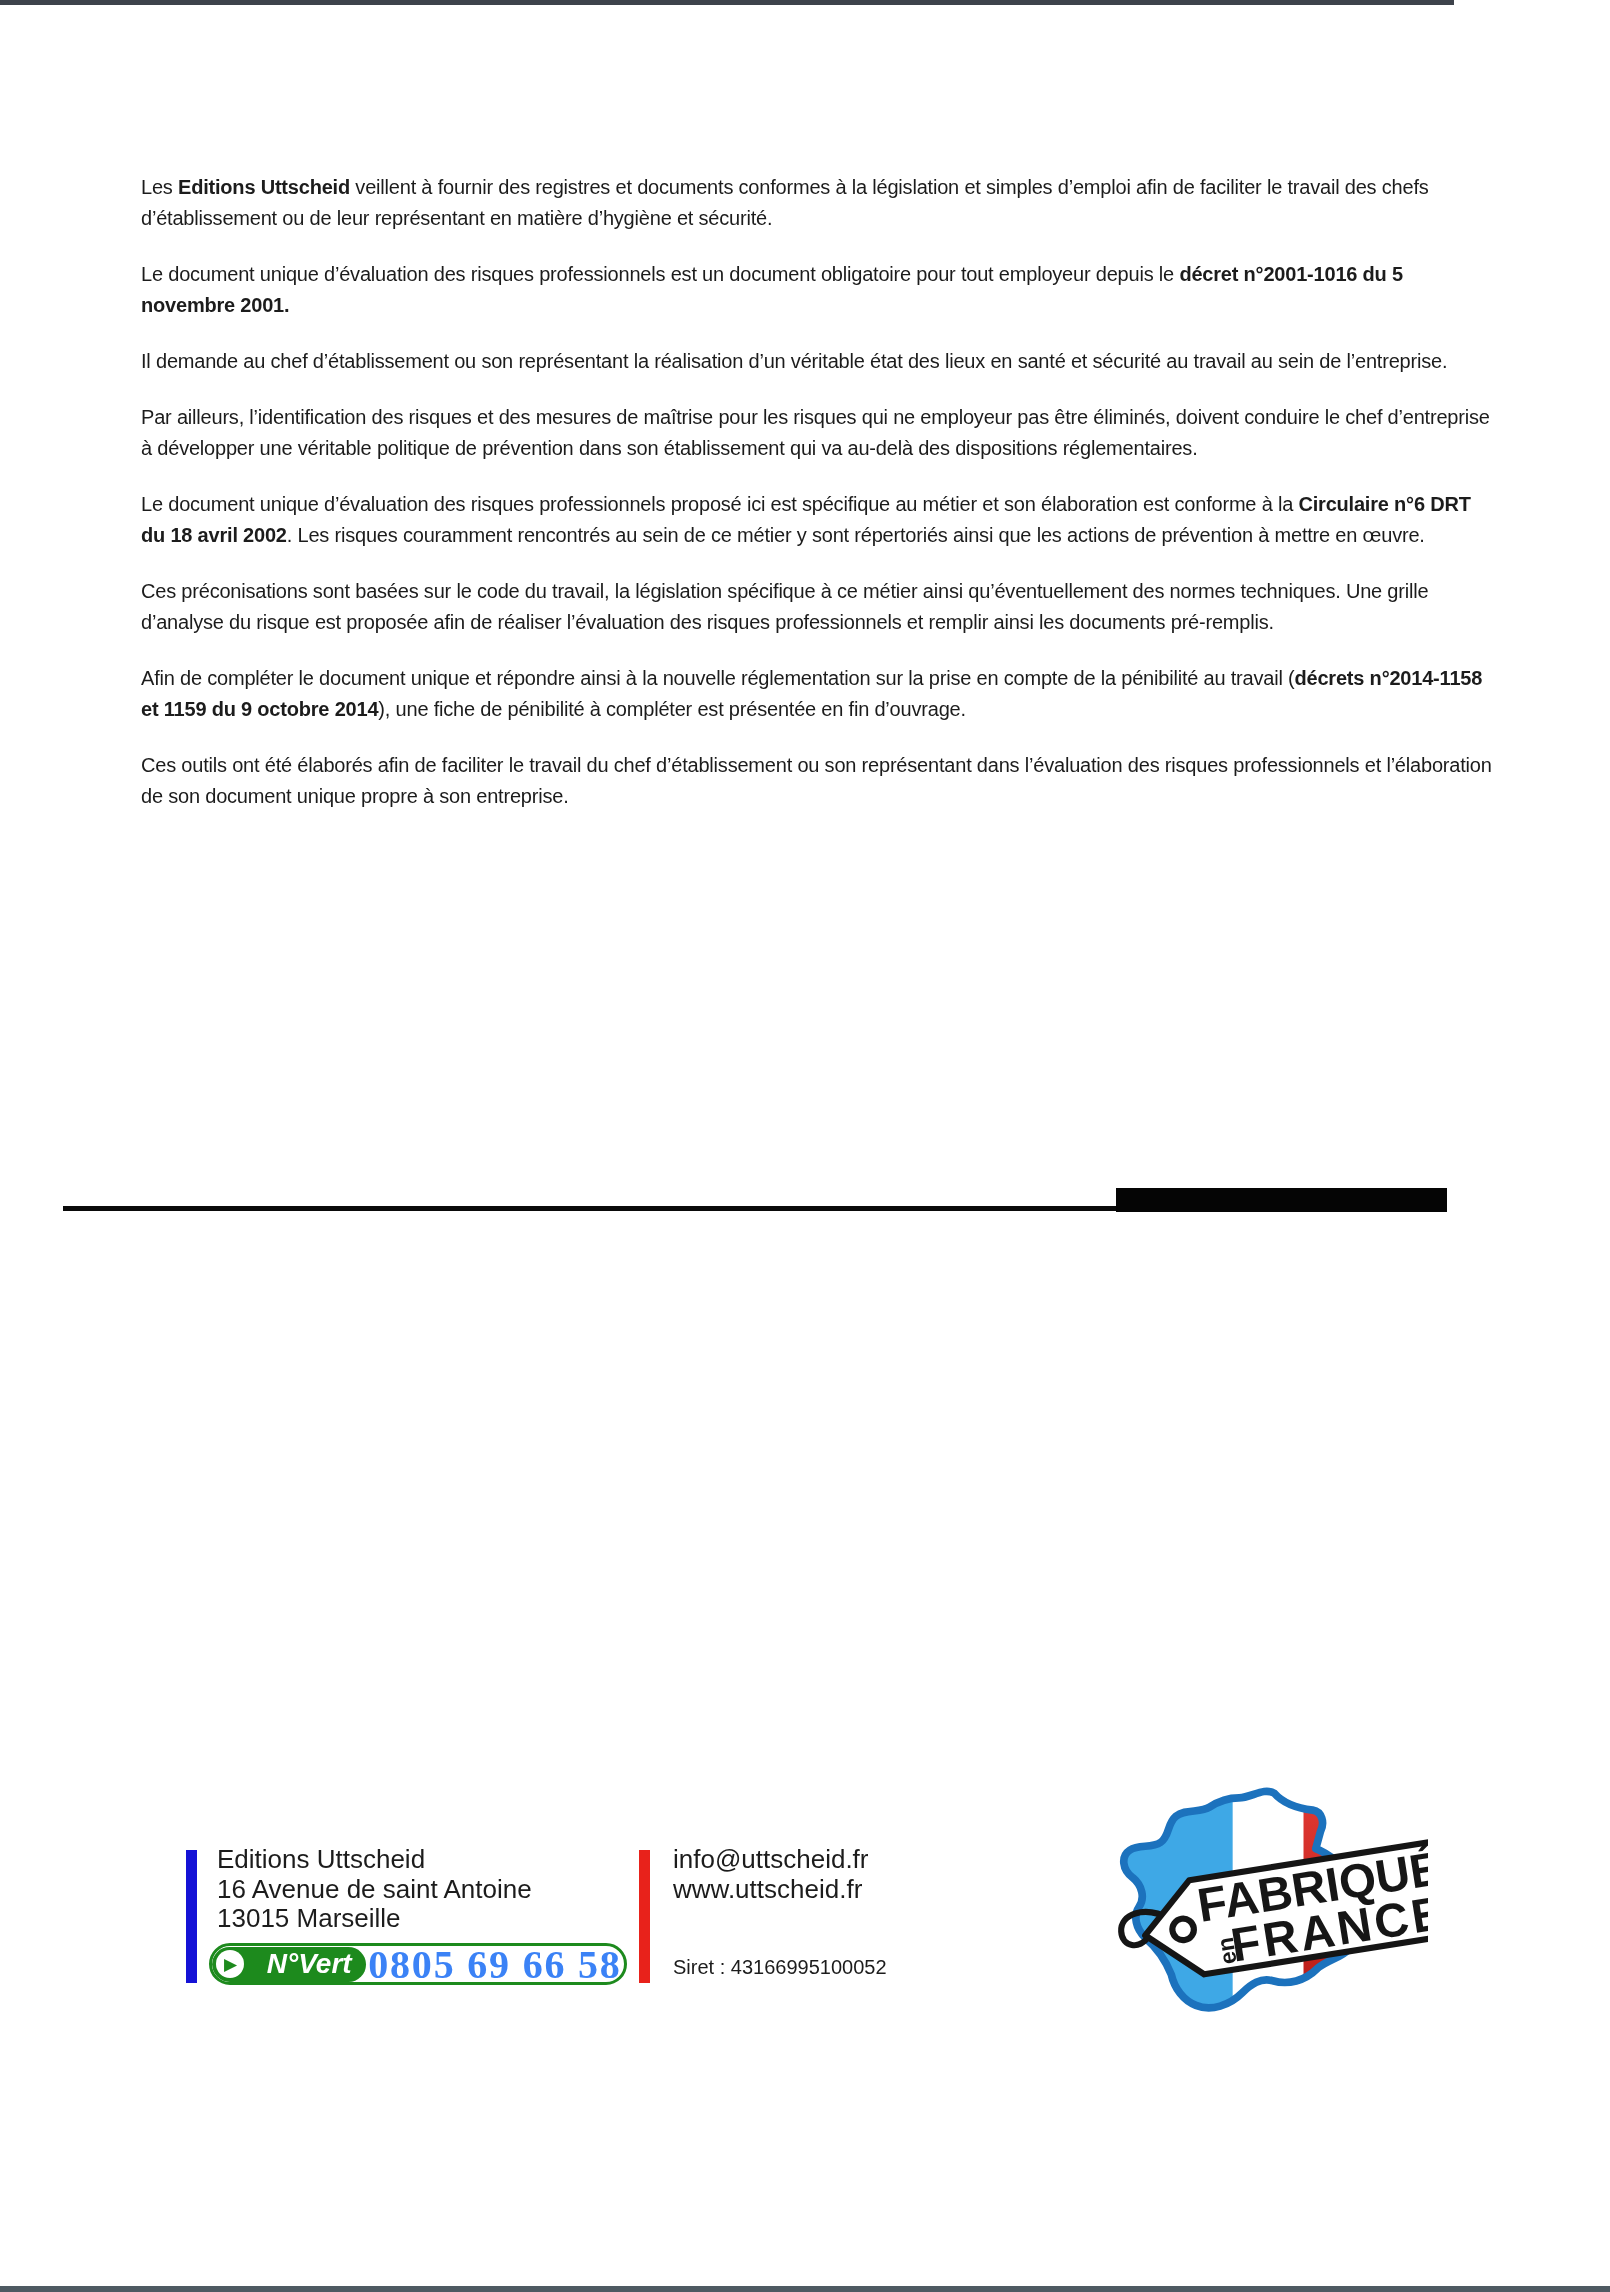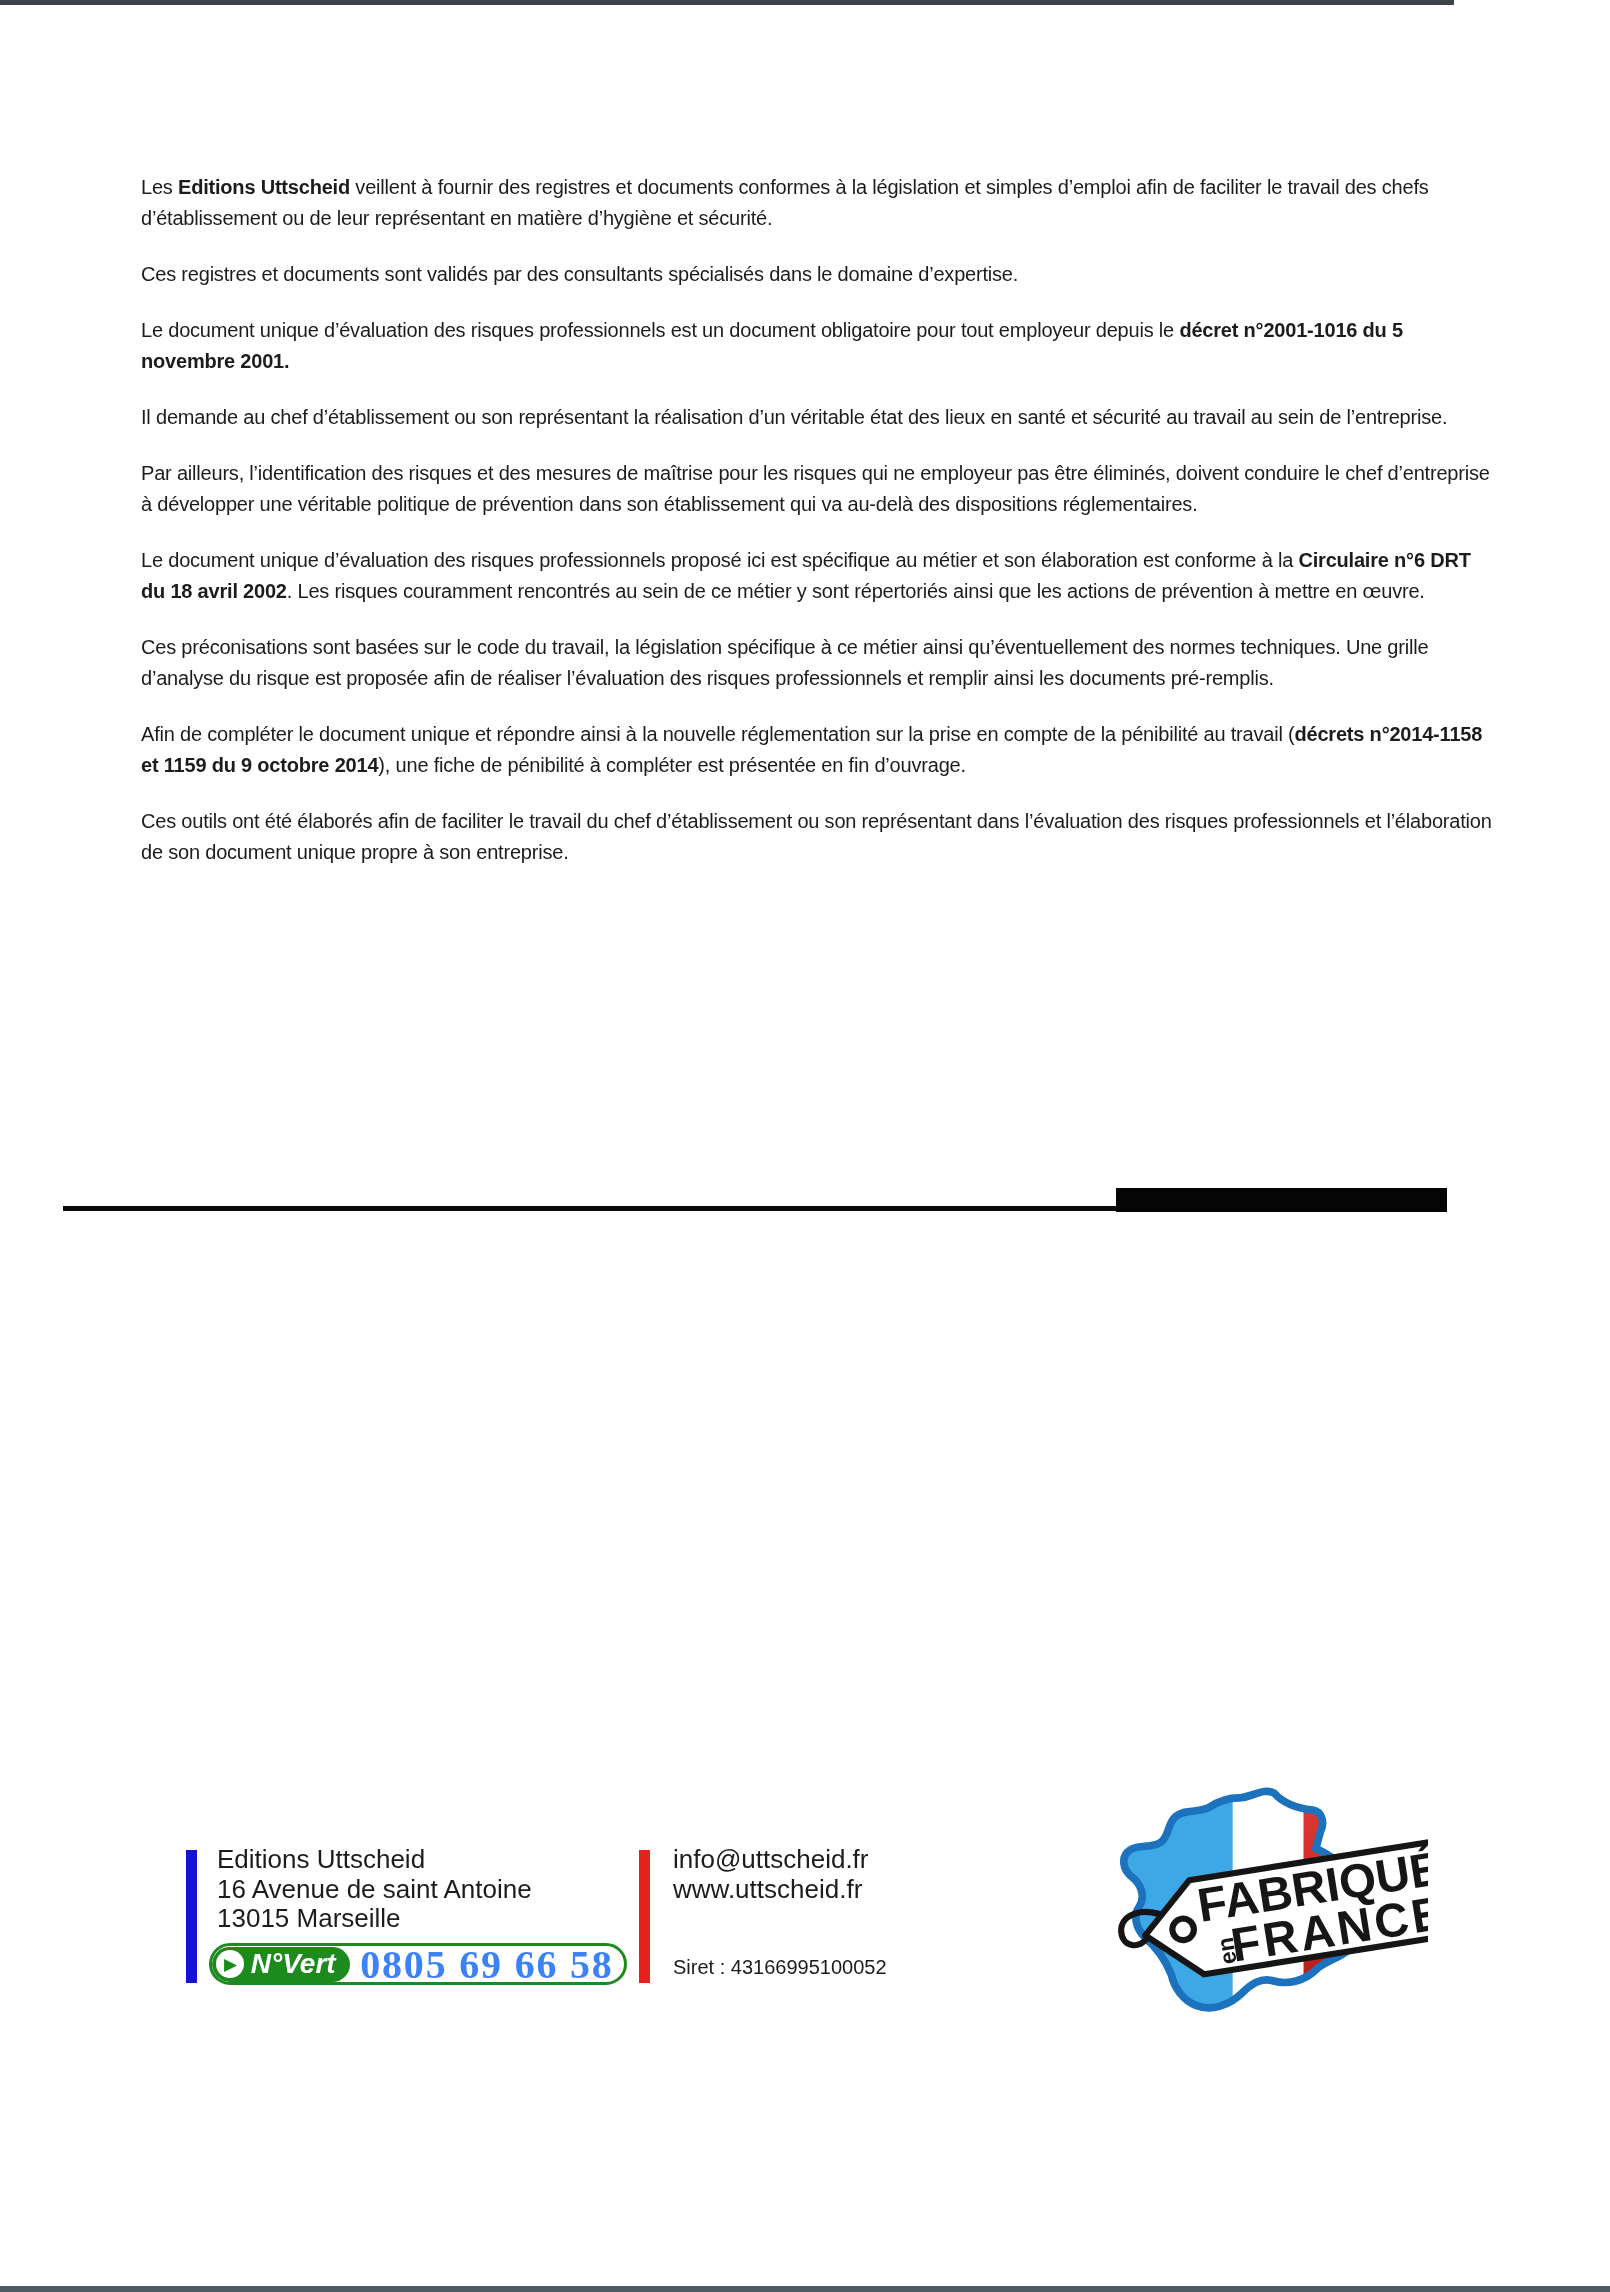--- a/index.html
+++ b/index.html
@@ -36,37 +36,36 @@
   }
   .nvert-left{
     display:flex;align-items:center;background:#1d8a1d;height:35px;
     border-radius:18px;padding:0 14.3px 0 3.6px;gap:7.2px;flex:0 0 auto;
   }
   .play-circle{
     width:28px;height:28px;border-radius:50%;background:#ffffff;
     display:flex;align-items:center;justify-content:center;flex:0 0 auto;
   }
   .play-glyph{color:#1d8a1d;font-size:17px;line-height:1;transform:translateX(0.9px);}
-  .nvert-label{color:#ffffff;font-weight:bold;font-style:italic;font-size:28px;white-space:nowrap;}
+  .nvert-label{color:#ffffff;font-weight:bold;font-style:italic;font-size:28px;white-space:nowrap;margin-left:16px;}
   .nvert-number{
     flex:1;text-align:center;color:#3b82f6;font-weight:bold;font-size:40px;
     font-family:"Liberation Serif", serif;letter-spacing:1.8px;white-space:nowrap;
   }
 
   .fif-logo{position:absolute;left:1116px;top:1784px;}
   .fif-tag-text{font-family:"Liberation Sans", sans-serif;font-weight:bold;fill:#161616;}
 </style>
 </head>
 <body>
 
 <div class="top-edge"></div>
 
 <div class="body-text">
   <p class="par"><span>Les </span><b>Editions Uttscheid</b><span> veillent à fournir des registres et documents conformes à la législation et simples d’emploi afin de faciliter le travail des chefs d’établissement ou de leur représentant en matière d’hygiène et sécurité.</span></p>
-  <p class="par"><span>Ces registres et documents sont validés par des consultants spécialisés dans le domaine d’expertise.</span><b></b><span></span></p>
   <p class="par"><span>Le document unique d’évaluation des risques professionnels est un document obligatoire pour tout employeur depuis le </span><b>décret n°2001-1016 du 5 novembre 2001.</b><span></span></p>
   <p class="par"><span>Il demande au chef d’établissement ou son représentant la réalisation d’un véritable état des lieux en santé et sécurité au travail au sein de l’entreprise.</span><b></b><span></span></p>
   <p class="par"><span>Par ailleurs, l’identification des risques et des mesures de maîtrise pour les risques qui ne employeur pas être éliminés, doivent conduire le chef d’entreprise à développer une véritable politique de prévention dans son établissement qui va au-delà des dispositions réglementaires.</span><b></b><span></span></p>
   <p class="par"><span>Le document unique d’évaluation des risques professionnels proposé ici est spécifique au métier et son élaboration est conforme à la </span><b>Circulaire n°6 DRT du 18 avril 2002</b><span>. Les risques couramment rencontrés au sein de ce métier y sont répertoriés ainsi que les actions de prévention  à mettre en œuvre.</span></p>
   <p class="par"><span>Ces préconisations sont basées sur le code du travail, la législation spécifique à ce métier ainsi qu’éventuellement des normes techniques. Une grille d’analyse du risque est proposée afin de réaliser l’évaluation des risques professionnels et remplir ainsi les documents pré-remplis.</span><b></b><span></span></p>
   <p class="par"><span>Afin de compléter le document unique et répondre ainsi à la nouvelle réglementation  sur la prise en compte de la pénibilité au travail (</span><b>décrets n°2014-1158 et 1159 du 9 octobre 2014</b><span>), une fiche de pénibilité à compléter est présentée en fin d’ouvrage.</span></p>
   <p class="par"><span>Ces outils ont été élaborés afin de faciliter le travail du chef d’établissement ou son représentant dans l’évaluation des risques professionnels et l’élaboration de son document unique propre à son entreprise.</span><b></b><span></span></p>
 </div>
 
 <div class="rule-thin"></div>

